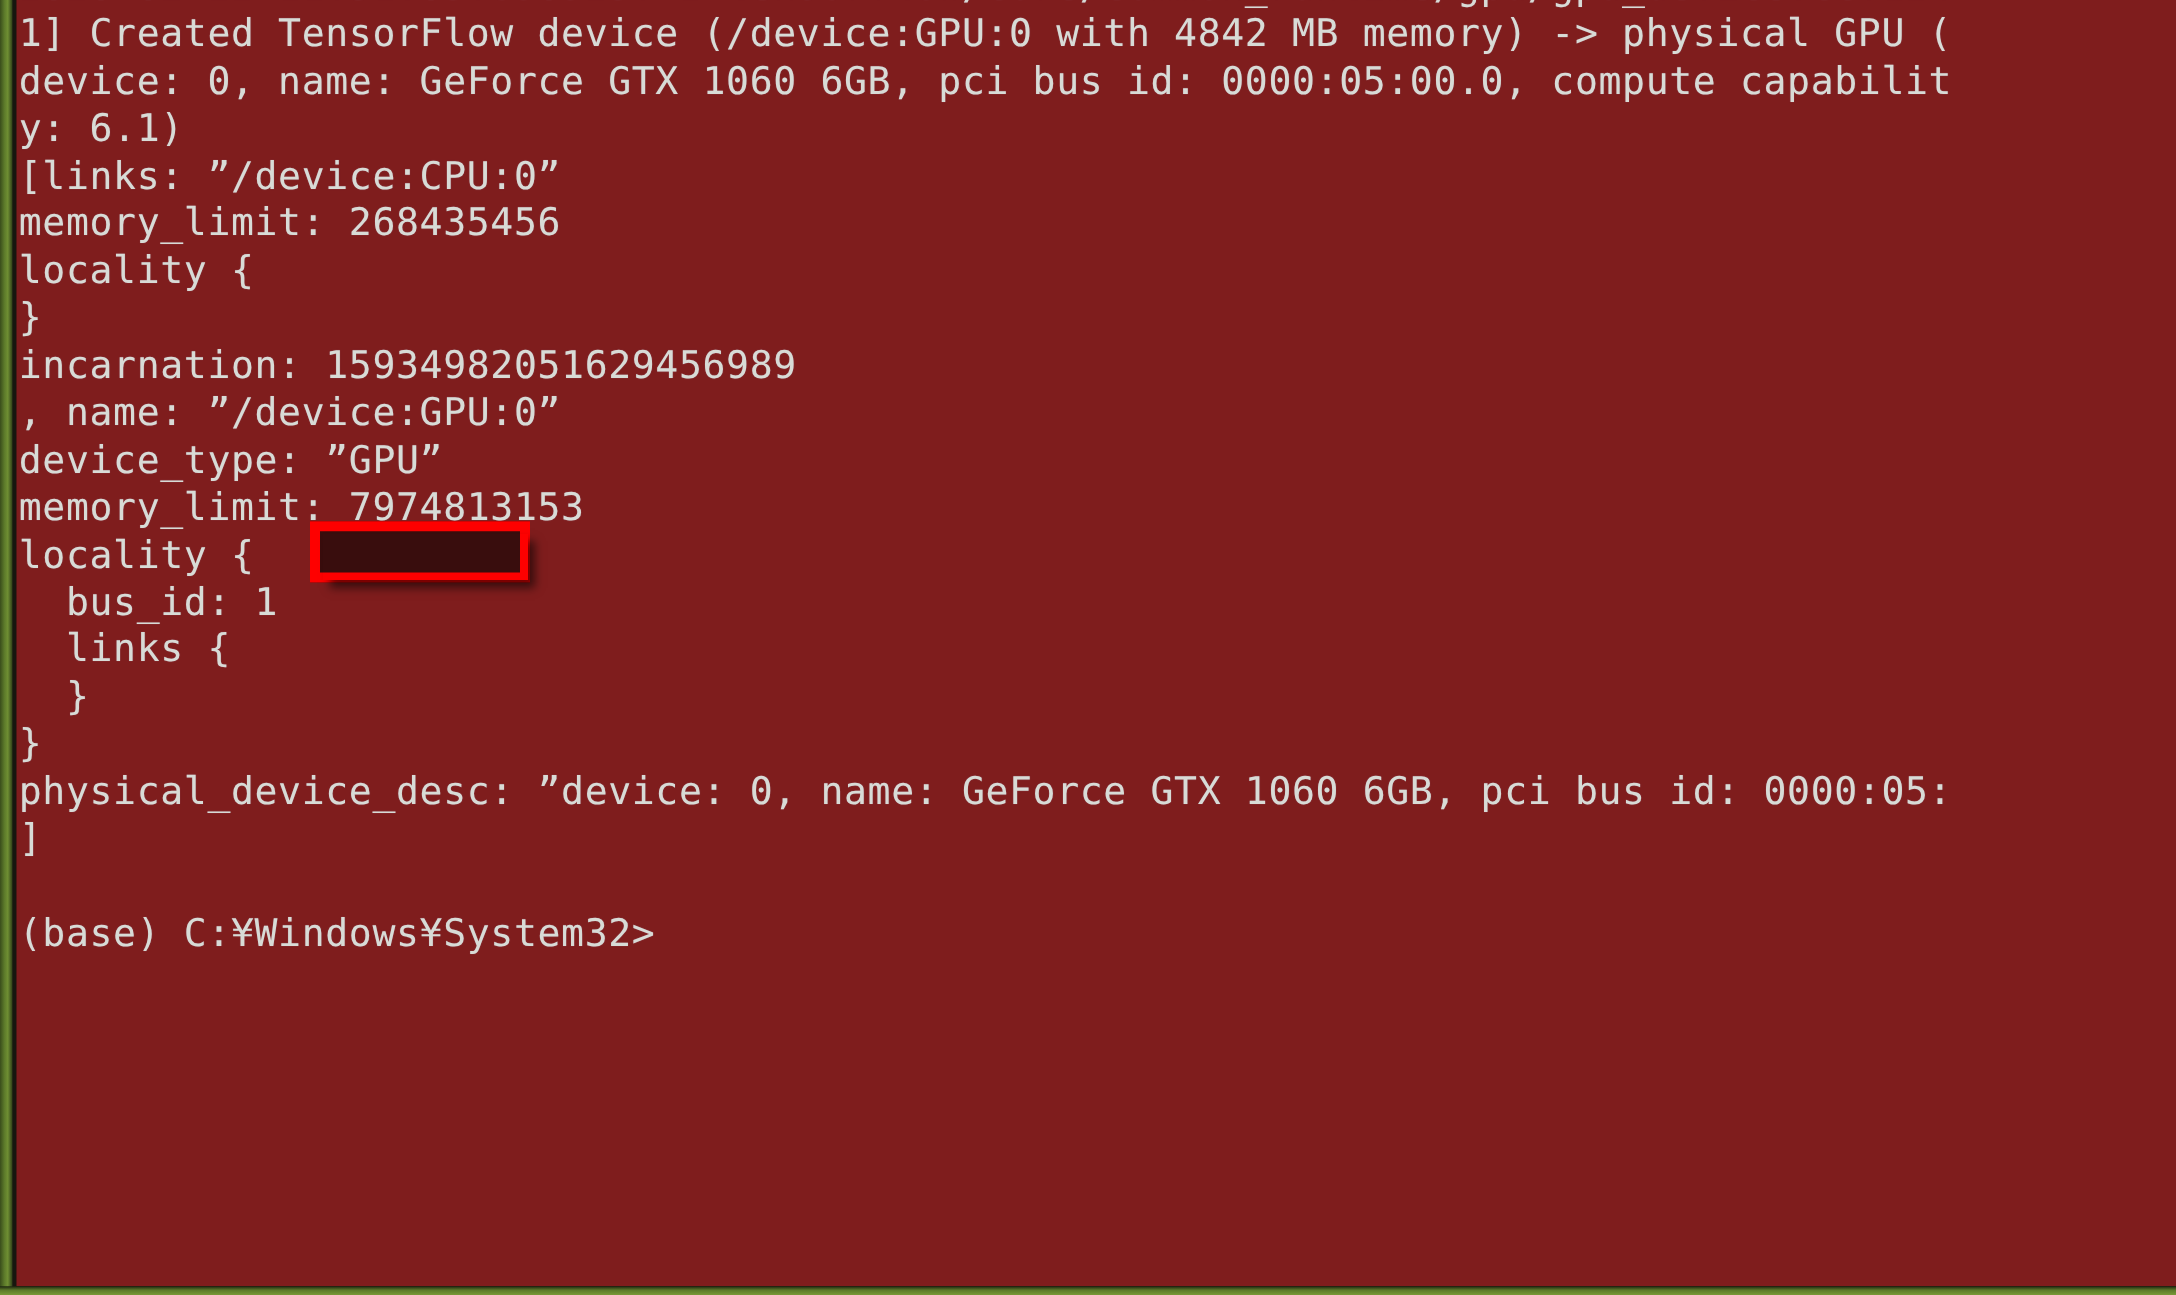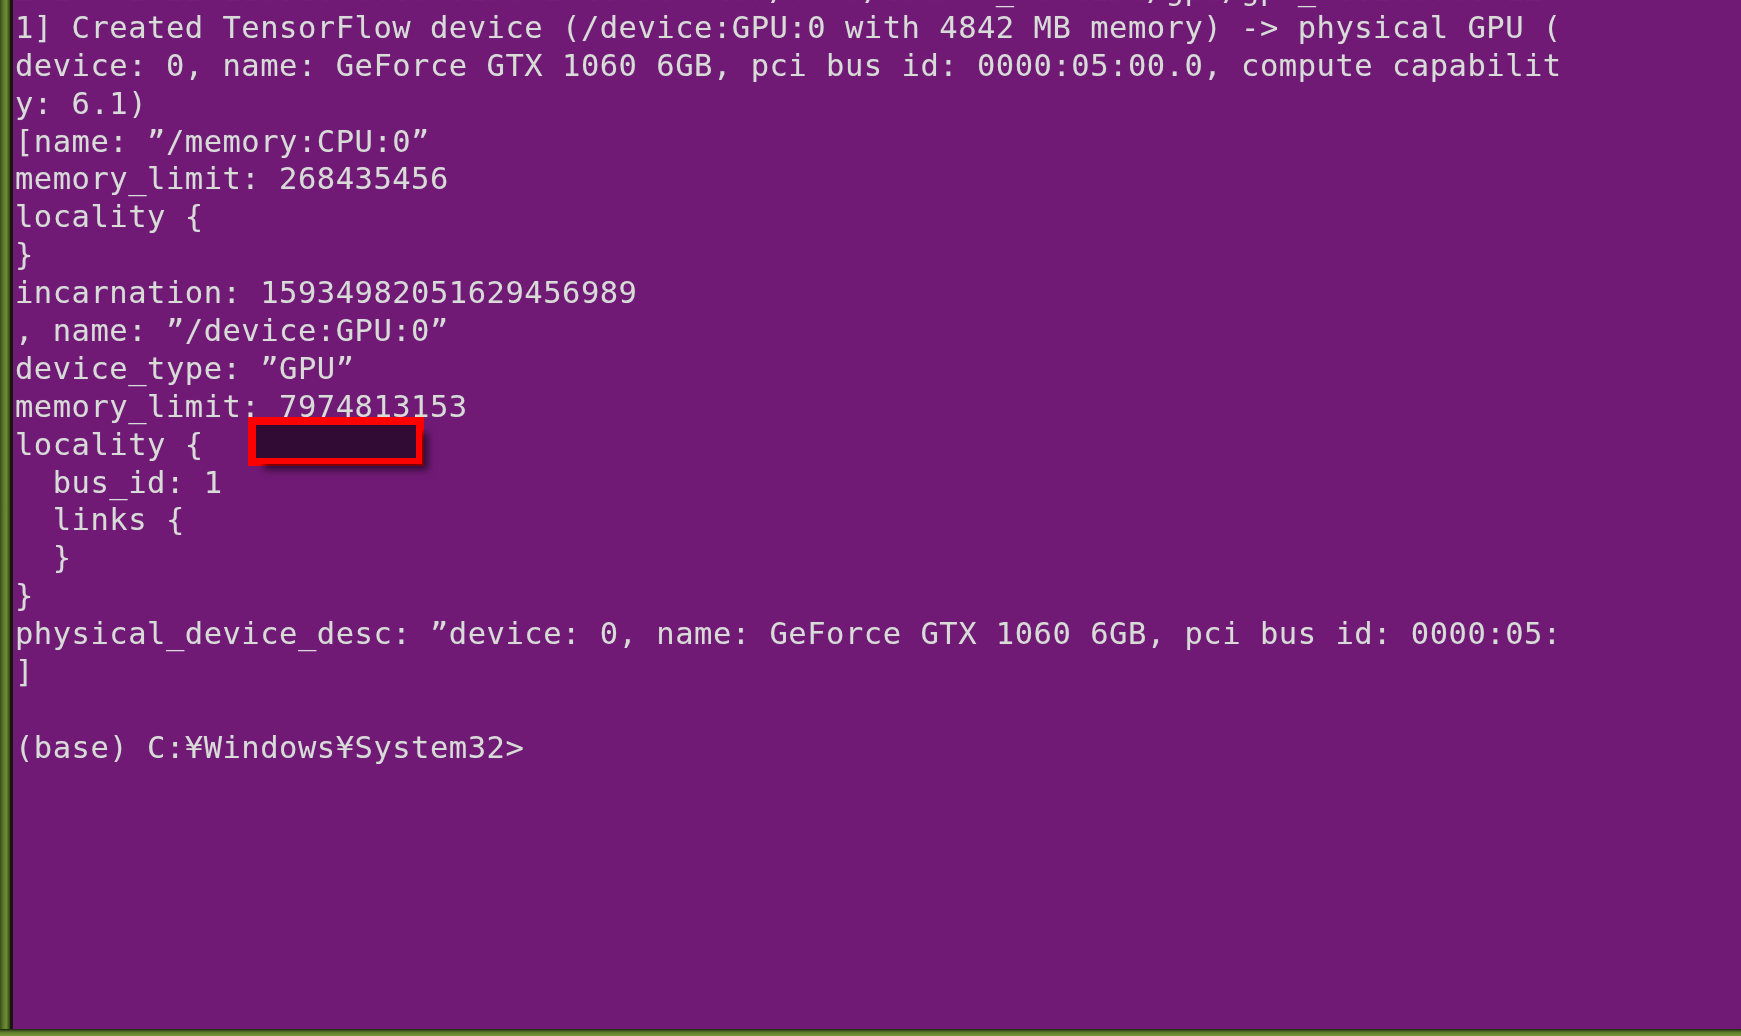--- a/index.html
+++ b/index.html
@@ -39,21 +39,21 @@
     z-index: 5;
   }
 
   
   #console {
     position: absolute;
     left: 13px;
     top: 0;
     right: 0;
     bottom: 7px;
-    background: #701a75;
+    background: #7f1d1d;
     overflow: hidden;
   }
   .term-line {
     font-family: "DejaVu Sans Mono", "Liberation Mono", monospace;
     font-size: 30.5px;
     line-height: 37.9px;
     letter-spacing: 0.5px;
     color: #d8dbd6;
     white-space: pre;
     height: 37.9px;
@@ -94,21 +94,21 @@
 
   <div class="edge-left"></div>
   <div class="edge-inner-left"></div>
 
   <div id="console">
     <div class="scroll-shift">
       <div class="term-line">2020-02-22 11:31:03.890923: I tensorflow/core/common_runtime/gpu/gpu_device.cc:124</div>
       <div class="term-line">1] Created TensorFlow device (/device:GPU:0 with 4842 MB memory) -&gt; physical GPU (</div>
       <div class="term-line">device: 0, name: GeForce GTX 1060 6GB, pci bus id: 0000:05:00.0, compute capabilit</div>
       <div class="term-line">y: 6.1)</div>
-      <div class="term-line">[name: ”/memory:CPU:0”</div>
+      <div class="term-line">[links: ”/device:CPU:0”</div>
       <div class="term-line">memory_limit: 268435456</div>
       <div class="term-line">locality {</div>
       <div class="term-line">}</div>
       <div class="term-line">incarnation: 15934982051629456989</div>
       <div class="term-line">, name: ”/device:GPU:0”</div>
       <div class="term-line">device_type: ”GPU”</div>
       <div class="term-line">memory_limit: 7974813153</div>
       <div class="term-line">locality {</div>
       <div class="term-line">  bus_id: 1</div>
       <div class="term-line">  links {</div>

